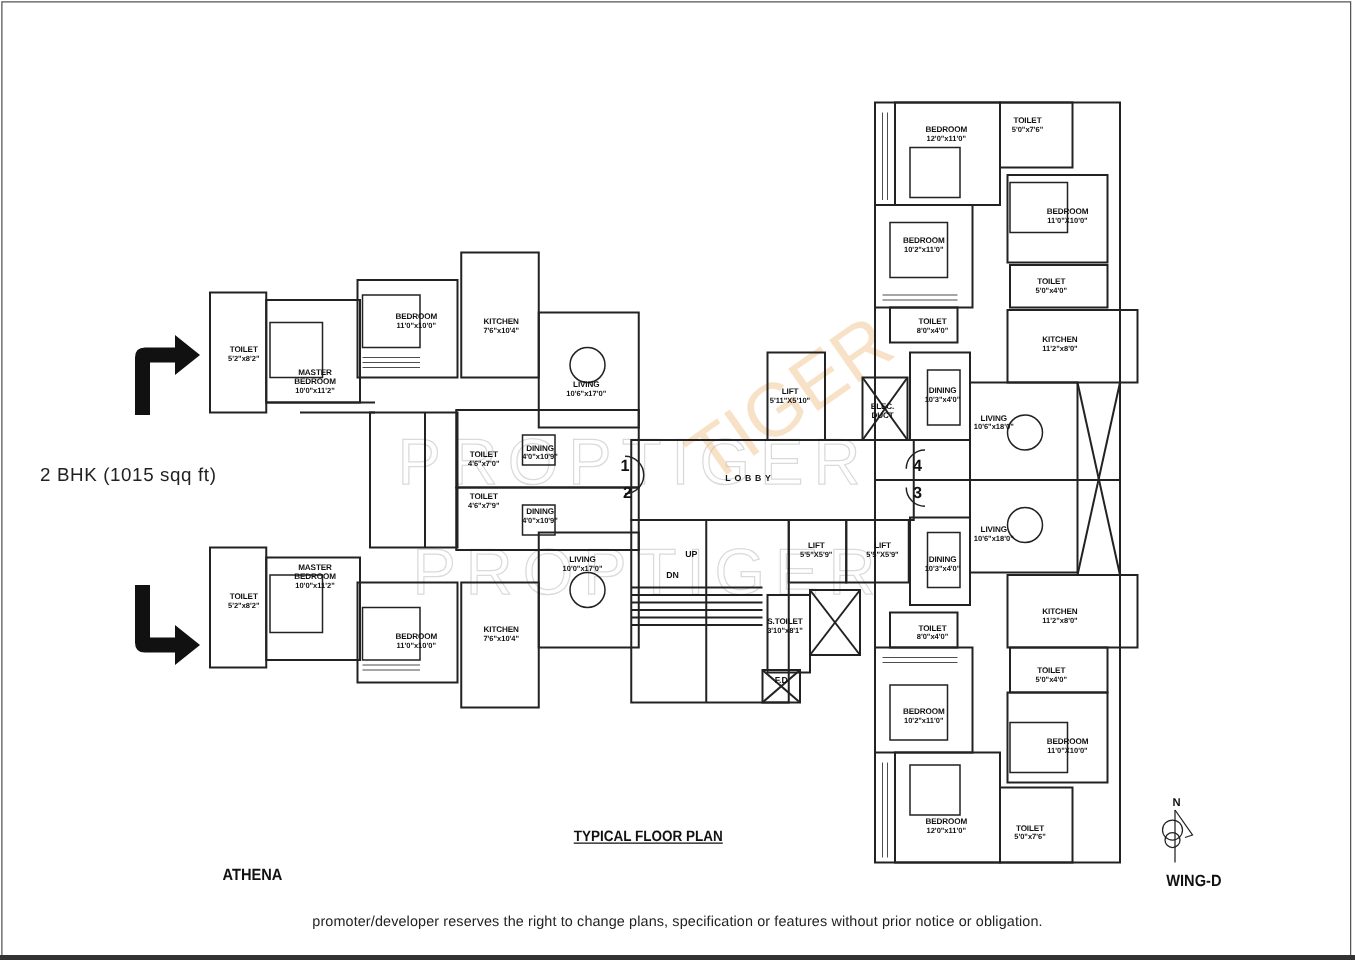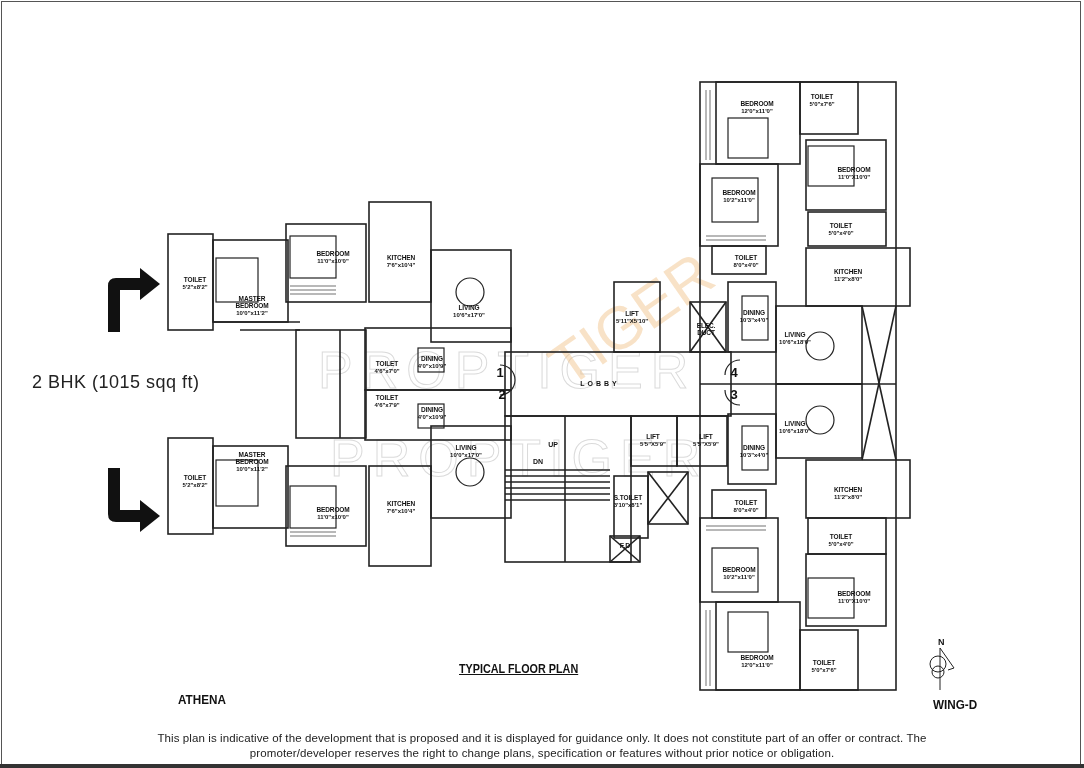--- a/index.html
+++ b/index.html
@@ -3,21 +3,21 @@
 <meta charset="utf-8">
 <style>
   html,body{margin:0;padding:0;background:#fff;}
   body{width:1084px;height:768px;position:relative;overflow:hidden;font-family:"Liberation Sans",sans-serif;color:#111;}
   .frame{position:absolute;left:1px;top:1px;width:1080px;height:764px;border:1px solid #555;box-sizing:border-box;}
   .frame-bottom{position:absolute;left:0;top:764px;width:1084px;height:4px;background:#333;}
   svg.plan{position:absolute;left:0;top:0;}
   .lbl{position:absolute;text-align:center;font-family:"Liberation Sans",sans-serif;font-weight:bold;line-height:1.05;transform:translate(-50%,-50%);white-space:nowrap;}
   .lbl .n{display:block;font-size:6.5px;letter-spacing:-0.1px;}
   .lbl .d{display:block;font-size:6px;}
-  .unit-text{position:absolute;left:32px;top:372px;font-size:18px;letter-spacing:0.5px;color:#222;}
+  .unit-text{position:absolute;left:32px;top:372px;font-size:15px;letter-spacing:0.5px;color:#222;}
   .title{position:absolute;left:459px;top:662px;font-size:12px;font-weight:bold;text-decoration:underline;transform:scaleX(0.9);transform-origin:left;}
   .athena{position:absolute;left:178px;top:692px;font-size:13px;font-weight:bold;transform:scaleX(0.9);transform-origin:left;}
   .wing{position:absolute;left:933px;top:697px;font-size:13px;font-weight:bold;transform:scaleX(0.9);transform-origin:left;}
   .disc{position:absolute;left:60px;top:731px;width:964px;text-align:center;font-size:11.5px;line-height:15px;color:#222;letter-spacing:0.1px;}
   .lobby{position:absolute;left:600px;top:383px;font-size:7px;font-weight:bold;letter-spacing:3px;transform:translate(-50%,-50%);}
   .num{position:absolute;font-size:13px;font-weight:bold;transform:translate(-50%,-50%);}
   .small{position:absolute;font-size:7px;font-weight:bold;transform:translate(-50%,-50%);white-space:nowrap;}
   .wm{position:absolute;font-size:52px;font-family:"Liberation Sans",sans-serif;color:transparent;-webkit-text-stroke:1px rgba(150,150,150,0.35);letter-spacing:8px;pointer-events:none;}
   .wm-orange{position:absolute;font-size:60px;font-family:"Liberation Sans",sans-serif;color:rgba(240,190,130,0.45);transform:rotate(-35deg);pointer-events:none;}
   .north{position:absolute;left:938px;top:637px;font-size:9px;font-weight:bold;}
@@ -329,15 +329,14 @@
 <div class="unit-text">2 BHK (1015 sqq ft)</div>
 <div class="title">TYPICAL FLOOR PLAN</div>
 <div class="athena">ATHENA</div>
 <div class="wing">WING-D</div>
 <div class="north">N</div>
 <span style="position:absolute;left:930px;top:648px;width:20px;height:44px;"></span>
 <span style="position:absolute;left:106px;top:266px;width:56px;height:68px;"></span>
 <span style="position:absolute;left:106px;top:466px;width:56px;height:68px;"></span>
 
 <div class="disc">
-  <div>This plan is indicative of the development that is proposed and it is displayed for guidance only. It does not constitute part of an offer or contract. The</div>
   <div>promoter/developer reserves the right to change plans, specification or features without prior notice or obligation.</div>
 </div>
 
 </body></html>

